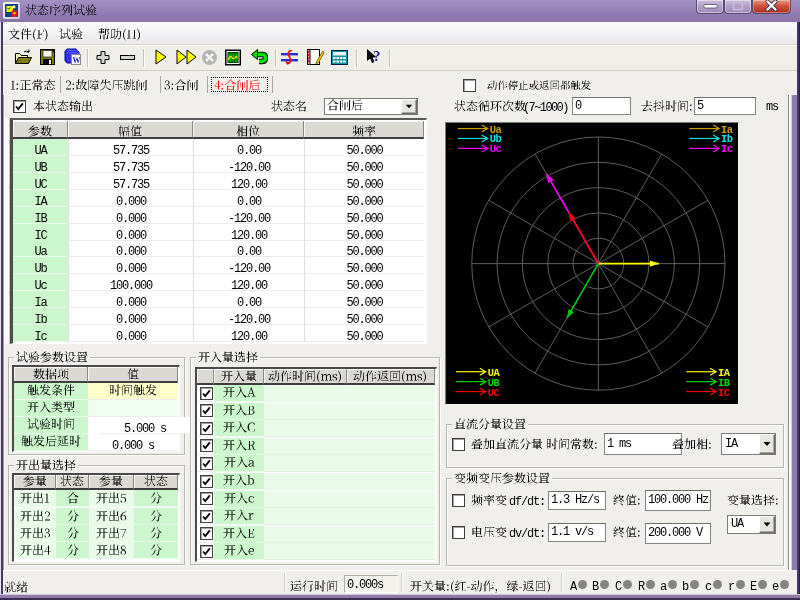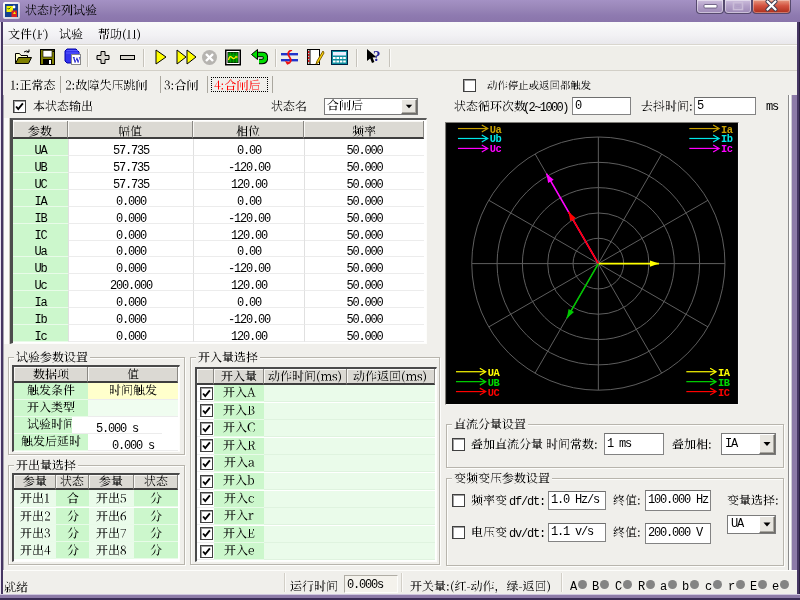--- a/index.html
+++ b/index.html
@@ -270,21 +270,21 @@
 <div class="cell lat" style="left:304px;top:224px;width:120px;height:17px;border-bottom:1px solid #ececec;border-left:1px solid #e0e0e0;padding-top:5px">50.000</div>
 <div class="cell lat" style="left:13px;top:240px;width:55px;height:17px;background:#ccf7cc;border-bottom:1px solid #e8fbe8;padding-top:5px">Ua</div>
 <div class="cell lat" style="left:68px;top:240px;width:125px;height:17px;border-bottom:1px solid #ececec;border-left:1px solid #e0e0e0;padding-top:5px">0.000</div>
 <div class="cell lat" style="left:193px;top:240px;width:111px;height:17px;border-bottom:1px solid #ececec;border-left:1px solid #e0e0e0;padding-top:5px">0.00</div>
 <div class="cell lat" style="left:304px;top:240px;width:120px;height:17px;border-bottom:1px solid #ececec;border-left:1px solid #e0e0e0;padding-top:5px">50.000</div>
 <div class="cell lat" style="left:13px;top:257px;width:55px;height:17px;background:#ccf7cc;border-bottom:1px solid #e8fbe8;padding-top:5px">Ub</div>
 <div class="cell lat" style="left:68px;top:257px;width:125px;height:17px;border-bottom:1px solid #ececec;border-left:1px solid #e0e0e0;padding-top:5px">0.000</div>
 <div class="cell lat" style="left:193px;top:257px;width:111px;height:17px;border-bottom:1px solid #ececec;border-left:1px solid #e0e0e0;padding-top:5px">-120.00</div>
 <div class="cell lat" style="left:304px;top:257px;width:120px;height:17px;border-bottom:1px solid #ececec;border-left:1px solid #e0e0e0;padding-top:5px">50.000</div>
 <div class="cell lat" style="left:13px;top:274px;width:55px;height:17px;background:#ccf7cc;border-bottom:1px solid #e8fbe8;padding-top:5px">Uc</div>
-<div class="cell lat" style="left:68px;top:274px;width:125px;height:17px;border-bottom:1px solid #ececec;border-left:1px solid #e0e0e0;padding-top:5px">200.000</div>
+<div class="cell lat" style="left:68px;top:274px;width:125px;height:17px;border-bottom:1px solid #ececec;border-left:1px solid #e0e0e0;padding-top:5px">100.000</div>
 <div class="cell lat" style="left:193px;top:274px;width:111px;height:17px;border-bottom:1px solid #ececec;border-left:1px solid #e0e0e0;padding-top:5px">120.00</div>
 <div class="cell lat" style="left:304px;top:274px;width:120px;height:17px;border-bottom:1px solid #ececec;border-left:1px solid #e0e0e0;padding-top:5px">50.000</div>
 <div class="cell lat" style="left:13px;top:291px;width:55px;height:17px;background:#ccf7cc;border-bottom:1px solid #e8fbe8;padding-top:5px">Ia</div>
 <div class="cell lat" style="left:68px;top:291px;width:125px;height:17px;border-bottom:1px solid #ececec;border-left:1px solid #e0e0e0;padding-top:5px">0.000</div>
 <div class="cell lat" style="left:193px;top:291px;width:111px;height:17px;border-bottom:1px solid #ececec;border-left:1px solid #e0e0e0;padding-top:5px">0.00</div>
 <div class="cell lat" style="left:304px;top:291px;width:120px;height:17px;border-bottom:1px solid #ececec;border-left:1px solid #e0e0e0;padding-top:5px">50.000</div>
 <div class="cell lat" style="left:13px;top:308px;width:55px;height:17px;background:#ccf7cc;border-bottom:1px solid #e8fbe8;padding-top:5px">Ib</div>
 <div class="cell lat" style="left:68px;top:308px;width:125px;height:17px;border-bottom:1px solid #ececec;border-left:1px solid #e0e0e0;padding-top:5px">0.000</div>
 <div class="cell lat" style="left:193px;top:308px;width:111px;height:17px;border-bottom:1px solid #ececec;border-left:1px solid #e0e0e0;padding-top:5px">-120.00</div>
 <div class="cell lat" style="left:304px;top:308px;width:120px;height:17px;border-bottom:1px solid #ececec;border-left:1px solid #e0e0e0;padding-top:5px">50.000</div>
@@ -328,21 +328,21 @@
       <use href="#g52" x="48" y="21"></use>
       <use href="#g53" x="72" y="21"></use>
     </svg></div>
 <div class="cell" style="left:88px;top:400px;width:90px;height:17px;background:#f0fdf0;border-bottom:1px solid #ececec;padding-top:1px"><span class="lat"></span></div>
 <div class="cell" style="left:14px;top:417px;width:74px;height:17px;background:#ccf7cc;border-bottom:1px solid #e8fbe8;padding-top:1px"><svg class="zh" style="width:48px;height:15px" viewBox="0 0 96 30">
       <use href="#g4" x="0" y="21"></use>
       <use href="#g5" x="24" y="21"></use>
       <use href="#g48" x="48" y="21"></use>
       <use href="#g49" x="72" y="21"></use>
     </svg></div>
-<div class="cell" style="left:72px;top:417px;width:90px;height:17px;background:#fff;border-bottom:1px solid #ececec;padding-top:5px"><span class="lat">5.000 s</span></div>
+<div class="cell" style="left:100px;top:417px;width:90px;height:17px;background:#fff;border-bottom:1px solid #ececec;padding-top:5px"><span class="lat">5.000 s</span></div>
 <div class="cell" style="left:14px;top:434px;width:74px;height:17px;background:#ccf7cc;border-bottom:1px solid #e8fbe8;padding-top:1px"><svg class="zh" style="width:60px;height:15px" viewBox="0 0 120 30">
       <use href="#g45" x="0" y="21"></use>
       <use href="#g46" x="24" y="21"></use>
       <use href="#g28" x="48" y="21"></use>
       <use href="#g54" x="72" y="21"></use>
       <use href="#g48" x="96" y="21"></use>
     </svg></div>
 <div class="cell" style="left:88px;top:434px;width:90px;height:17px;background:#fff;border-bottom:1px solid #ececec;padding-top:5px"><span class="lat">0.000 s</span></div>
 <div class="grp" style="left:8px;top:465px;width:177px;height:100px"></div>
 <div class="abs" style="left:14px;top:459px;background:#f0efeb;padding:0 2px"><svg class="zh" style="width:60px;height:15px" viewBox="0 0 120 30">
@@ -592,21 +592,21 @@
       <use href="#g46" x="216" y="21"></use>
     </svg></div>
 <div class="abs" style="left:454px;top:100px"><svg class="zh" style="width:72px;height:15px" viewBox="0 0 144 30">
       <use href="#g0" x="0" y="21"></use>
       <use href="#g1" x="24" y="21"></use>
       <use href="#g83" x="48" y="21"></use>
       <use href="#g84" x="72" y="21"></use>
       <use href="#g85" x="96" y="21"></use>
       <use href="#g34" x="120" y="21"></use>
     </svg></div>
-<div class="abs lat" style="left:523px;top:101px;letter-spacing:-1.6px">(2~1000)</div>
+<div class="abs lat" style="left:523px;top:101px;letter-spacing:-1.6px">(7~1000)</div>
 <div class="in" style="left:572px;top:97px;width:59px;height:18px">0</div>
 <div class="abs" style="left:641px;top:100px"><svg class="zh" style="width:52px;height:15px" viewBox="0 0 104 30">
       <use href="#g86" x="0" y="21"></use>
       <use href="#g87" x="24" y="21"></use>
       <use href="#g48" x="48" y="21"></use>
       <use href="#g49" x="72" y="21"></use>
       <use href="#g15" x="96" y="21"></use>
     </svg></div>
 <div class="in" style="left:694px;top:97px;width:62px;height:18px">5</div>
 <div class="abs lat" style="left:766px;top:100px">ms</div>
@@ -692,21 +692,21 @@
       <use href="#g59" x="96" y="21"></use>
       <use href="#g55" x="120" y="21"></use>
     </svg></div>
 <div class="abs" style="left:546px;top:438px"><svg class="zh" style="width:52px;height:15px" viewBox="0 0 104 30">
       <use href="#g48" x="0" y="21"></use>
       <use href="#g49" x="24" y="21"></use>
       <use href="#g17" x="48" y="21"></use>
       <use href="#g34" x="72" y="21"></use>
       <use href="#g15" x="96" y="21"></use>
     </svg></div>
-<div class="in" style="left:604px;top:433px;width:60px;height:22px;padding-top:3px">1 ms</div>
+<div class="in" style="left:604px;top:433px;width:78px;height:22px;padding-top:3px">1 ms</div>
 <div class="abs" style="left:672px;top:438px"><svg class="zh" style="width:40px;height:15px" viewBox="0 0 80 30">
       <use href="#g90" x="0" y="21"></use>
       <use href="#g91" x="24" y="21"></use>
       <use href="#g37" x="48" y="21"></use>
       <use href="#g15" x="72" y="21"></use>
     </svg></div>
 <div class="abs" style="left:721px;top:433px;width:55px;height:22px;background:#fff;border:1px solid #7b7b7b">
     <div class="abs lat" style="left:3px;top:3px"><span class="lat">IA</span></div>
     <div class="abs" style="right:0;top:0;width:16px;height:20px;background:#e8e6e0;border:1px solid #fff;border-right-color:#6f6d68;border-bottom-color:#6f6d68;box-shadow:-1px -1px 0 #a8a6a0 inset"><svg width="14" height="18" viewBox="0 0 14 14">
         <path d="M3.5 5 L10.5 5 L7 9 Z" fill="#000"></path>
@@ -723,21 +723,21 @@
       <use href="#g41" x="144" y="21"></use>
       <use href="#g42" x="168" y="21"></use>
     </svg></div>
 <div class="cb abs" style="left:452px;top:494px;width:13px;height:13px"></div>
 <div class="abs" style="left:471px;top:494px"><svg class="zh" style="width:36px;height:15px" viewBox="0 0 72 30">
       <use href="#g39" x="0" y="21"></use>
       <use href="#g40" x="24" y="21"></use>
       <use href="#g92" x="48" y="21"></use>
     </svg></div>
 <div class="abs lat" style="left:509px;top:495px">df/dt:</div>
-<div class="in" style="left:548px;top:491px;width:58px;height:19px">1.0 Hz/s</div>
+<div class="in" style="left:548px;top:491px;width:58px;height:19px">1.3 Hz/s</div>
 <div class="abs" style="left:613px;top:494px"><svg class="zh" style="width:28px;height:15px" viewBox="0 0 56 30">
       <use href="#g93" x="0" y="21"></use>
       <use href="#g36" x="24" y="21"></use>
       <use href="#g15" x="48" y="21"></use>
     </svg></div>
 <div class="in" style="left:645px;top:490px;width:66px;height:21px;padding-top:2px">100.000 Hz</div>
 <div class="abs" style="left:727px;top:494px"><svg class="zh" style="width:52px;height:15px" viewBox="0 0 104 30">
       <use href="#g92" x="0" y="21"></use>
       <use href="#g55" x="24" y="21"></use>
       <use href="#g56" x="48" y="21"></use>

